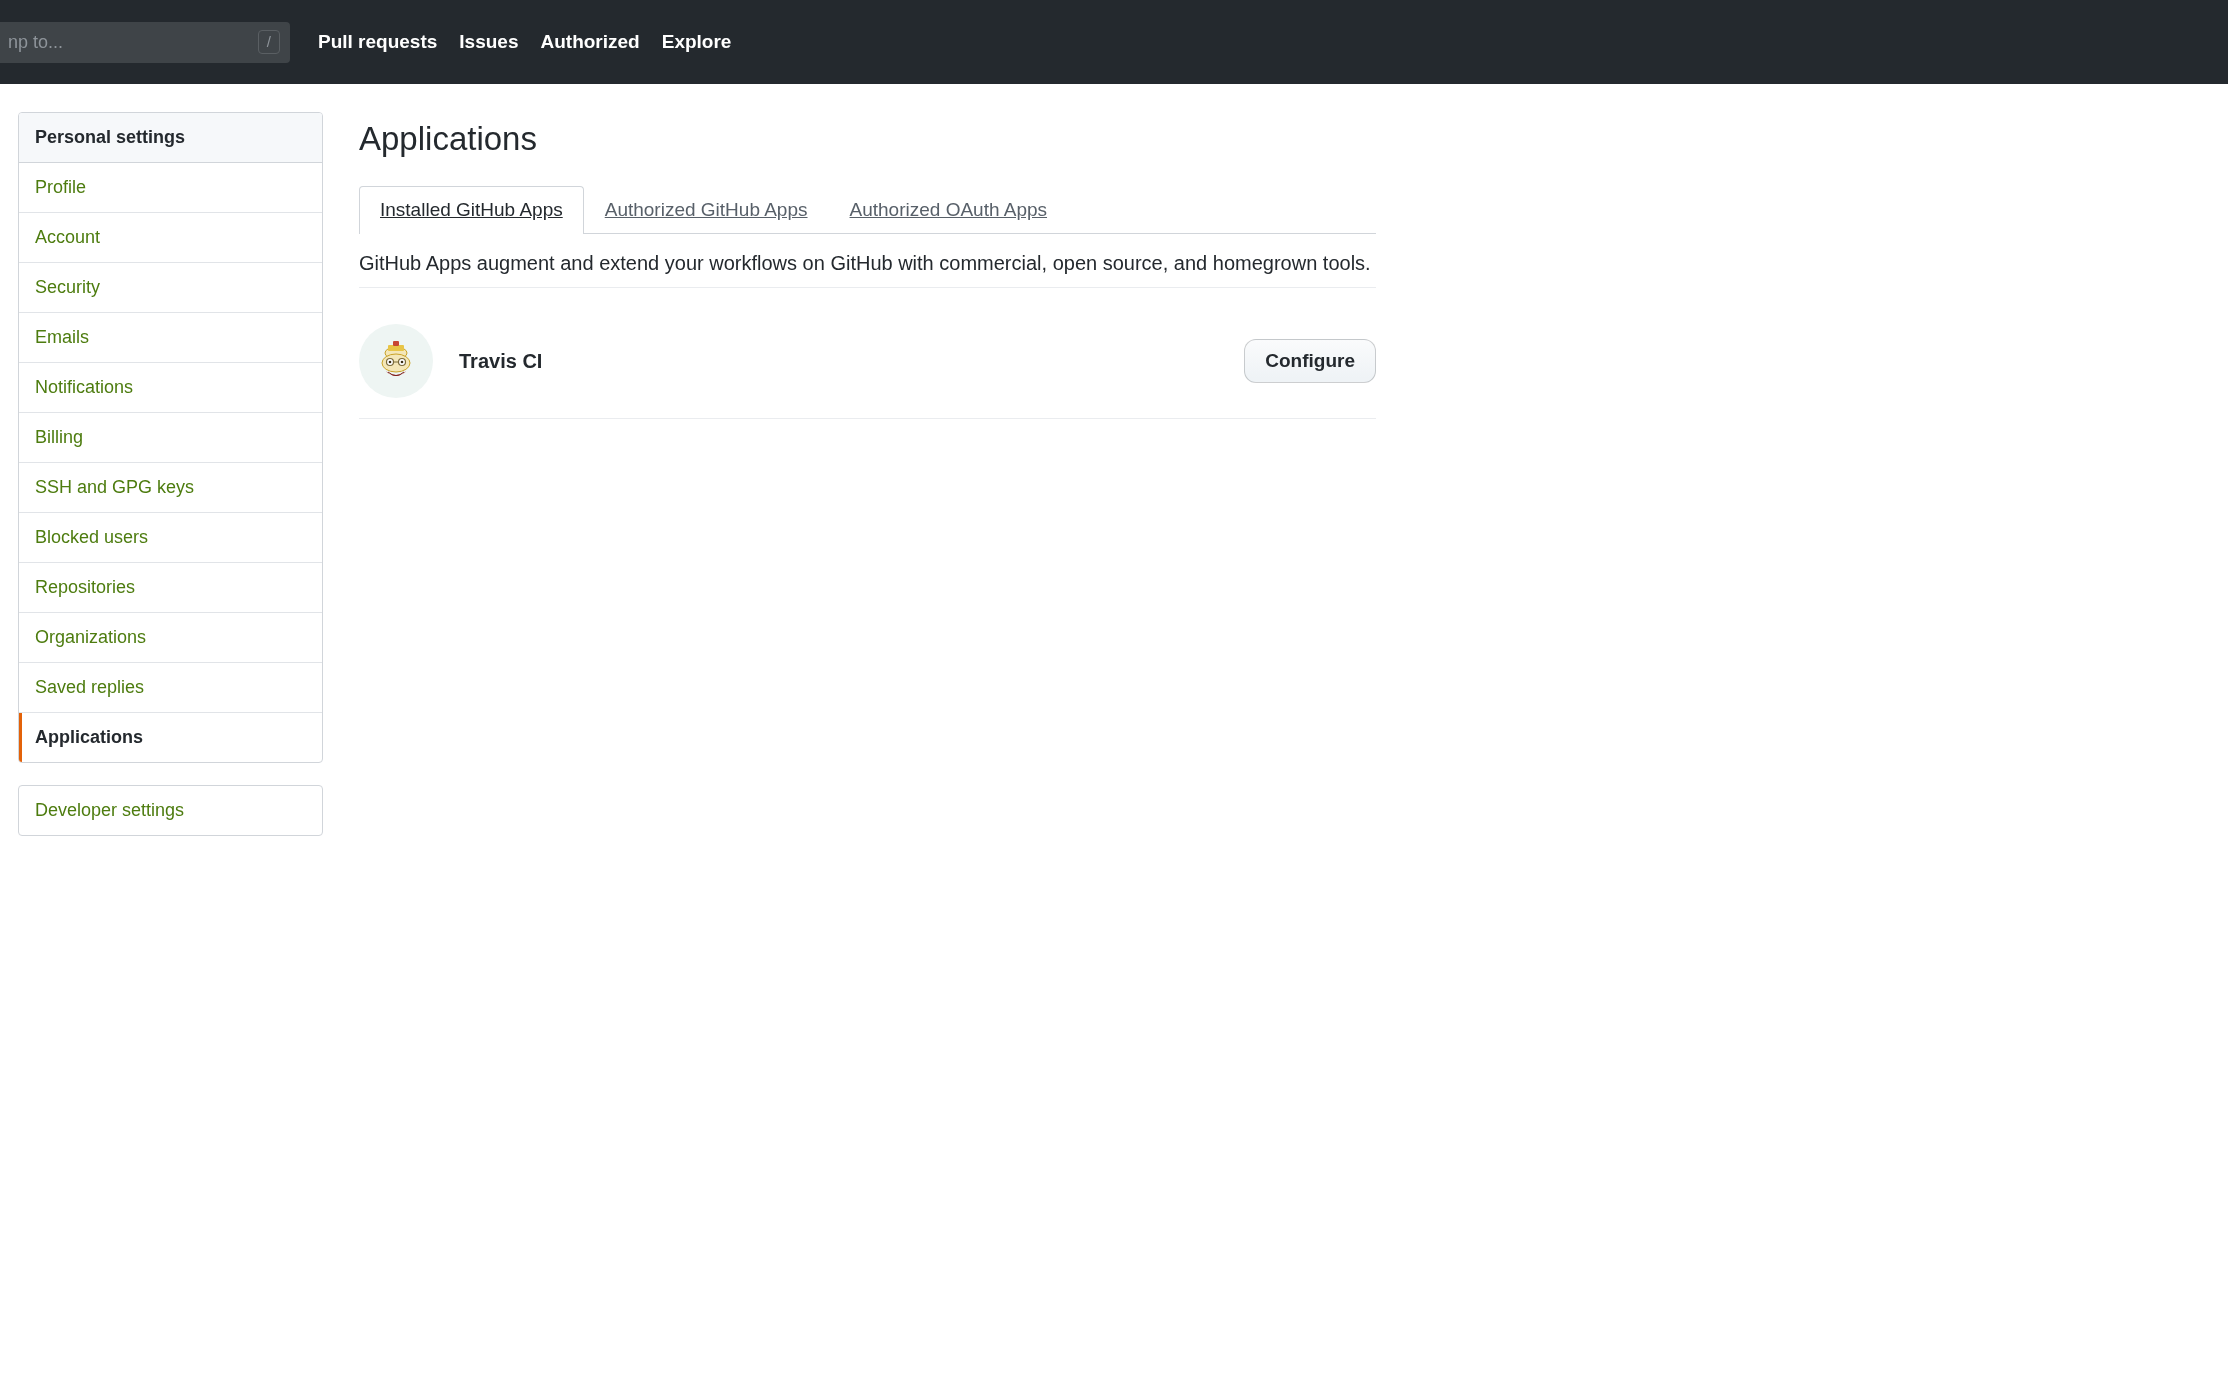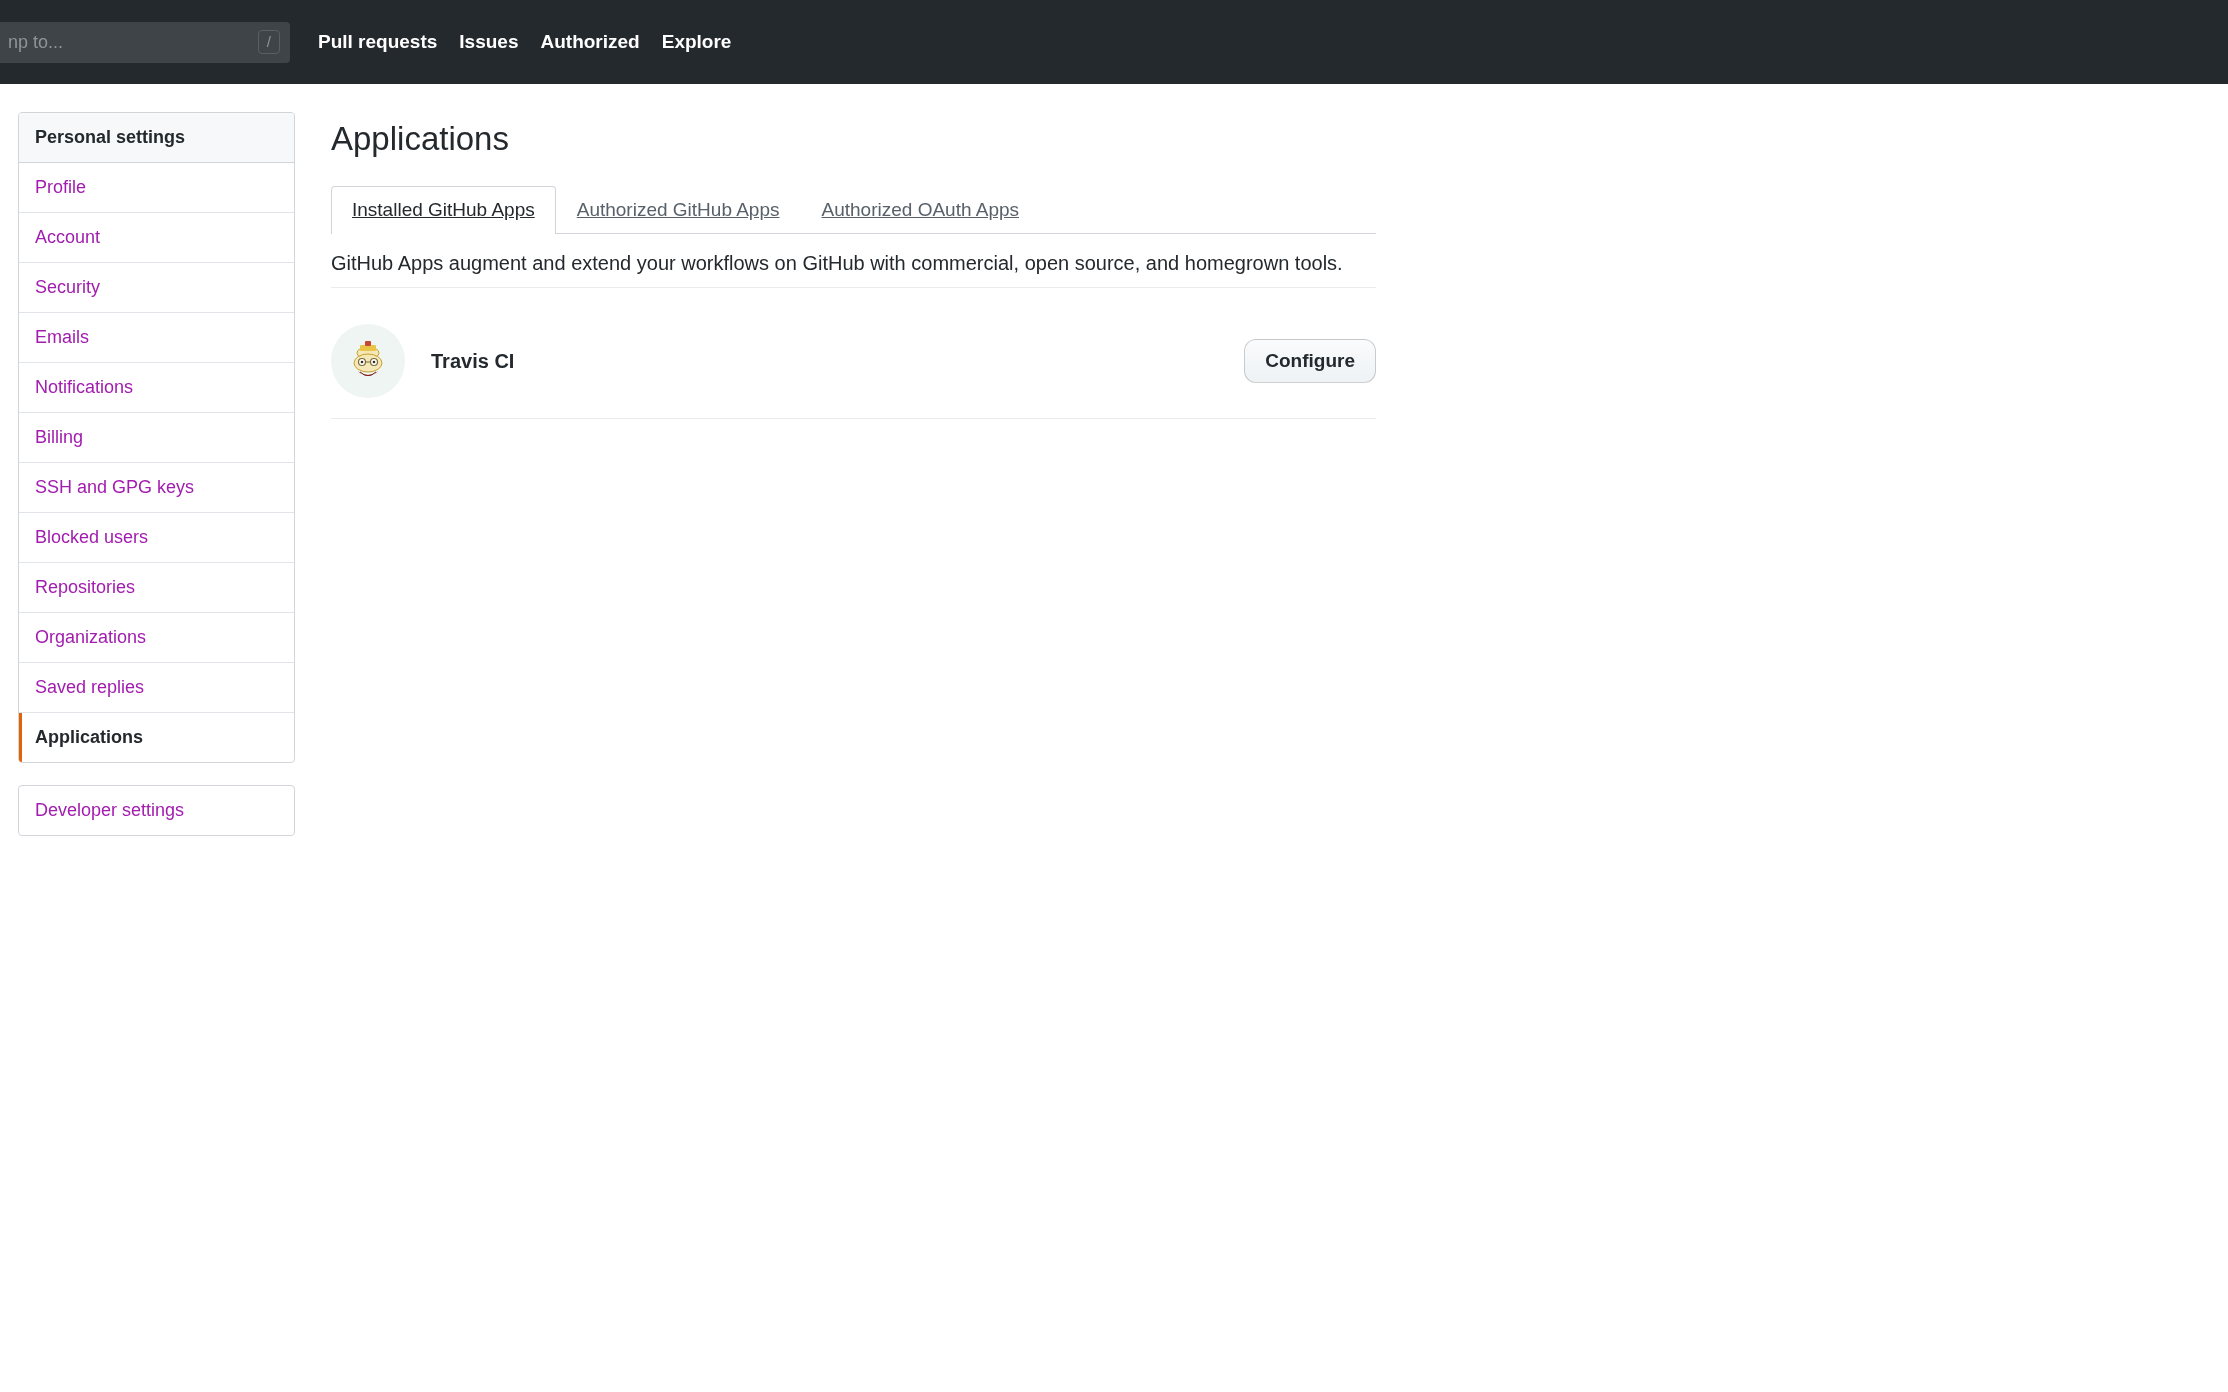--- a/index.html
+++ b/index.html
@@ -64,41 +64,41 @@
       text-decoration: none;
       cursor: pointer;
     }
     .container {
       display: flex;
       padding: 28px 24px 40px 18px;
       gap: 36px;
       max-width: 1400px;
     }
     .sidebar {
-      width: 277px;
+      width: 305px;
       flex-shrink: 0;
     }
     .menu {
       border: 1px solid #d1d5da;
       border-radius: 4px;
       overflow: hidden;
       margin-bottom: 22px;
     }
     .menu-header {
       background: #f6f8fa;
       padding: 14px 16px;
       font-size: 18px;
       font-weight: 600;
       color: #24292e;
       border-bottom: 1px solid #d1d5da;
     }
     .menu-item {
       display: block;
       padding: 14px 16px;
-      color: #a21caf;
+      color: #4d7c0f;
       font-size: 18px;
       text-decoration: none;
       border-bottom: 1px solid #e1e4e8;
       cursor: pointer;
     }
     .menu-item:last-child {
       border-bottom: none;
     }
     .menu-item.active {
       color: #24292e;

